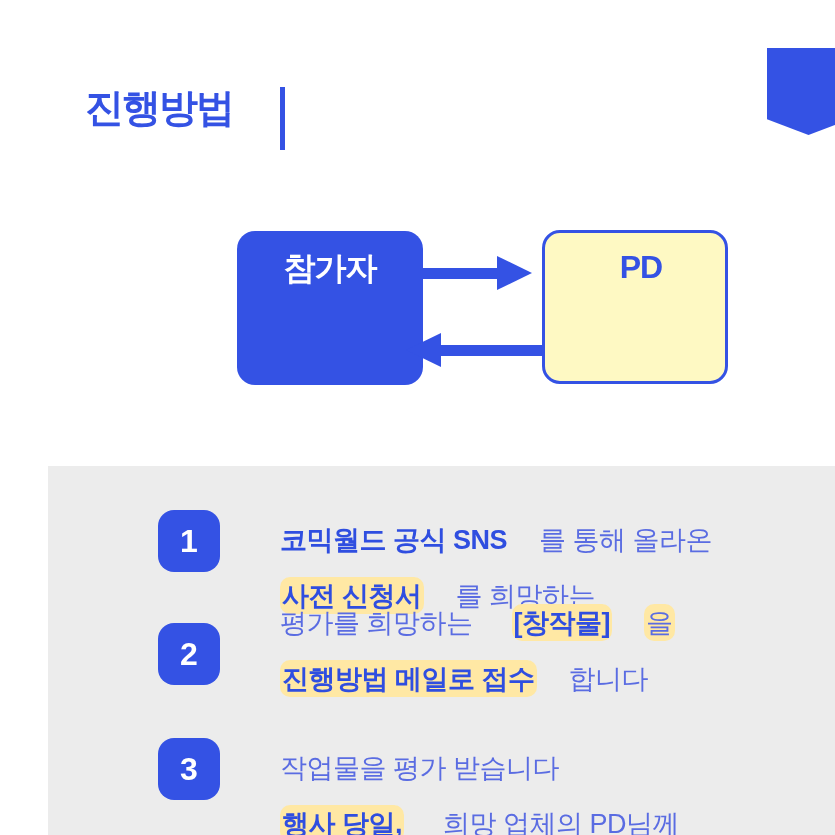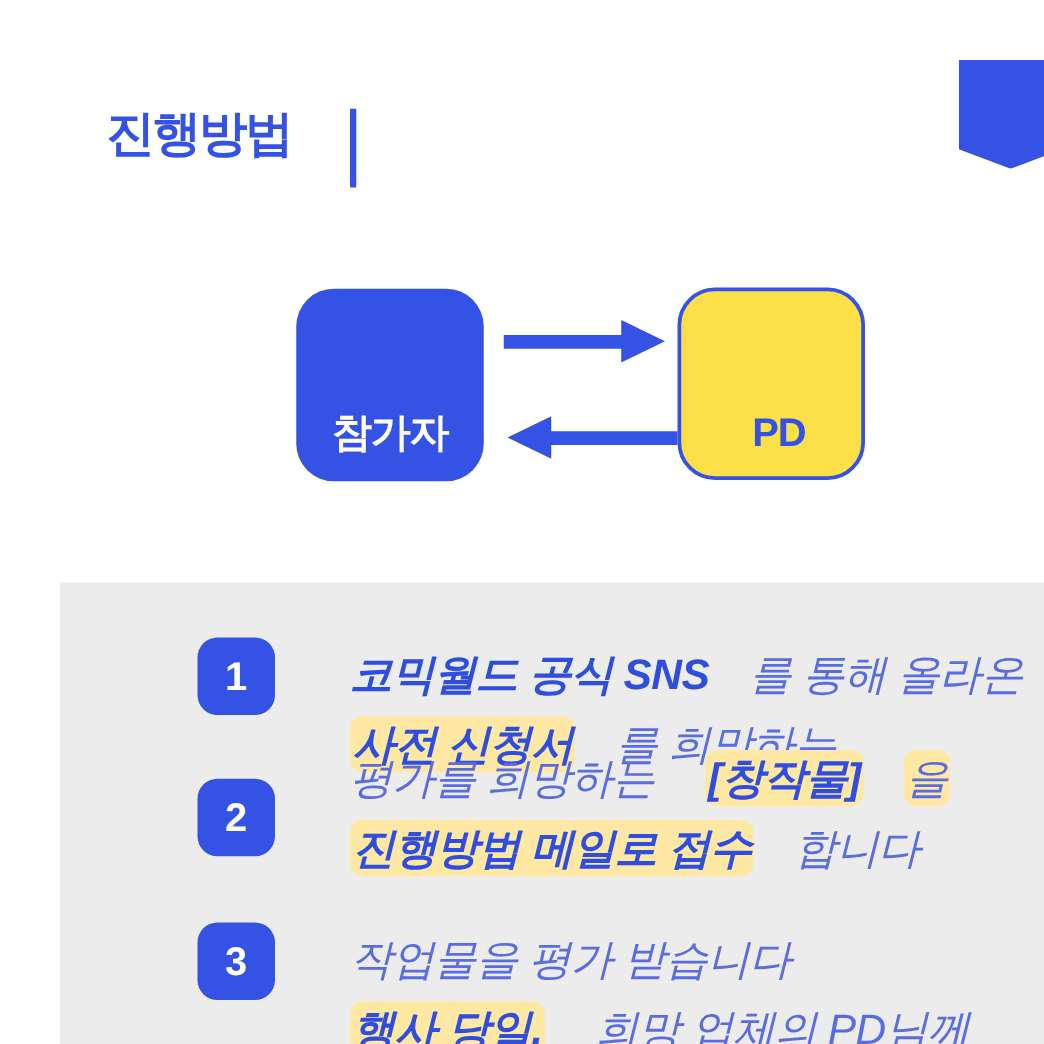--- a/index.html
+++ b/index.html
@@ -29,26 +29,26 @@
     position:absolute;left:37px;top:40px;
     font-size:39px;font-weight:900;color:var(--blue);
     letter-spacing:-2px;line-height:1;
   }
   .title-divider{
     position:absolute;left:232px;top:39px;width:5px;height:63px;
     background:var(--blue);
   }
   
   .box{
-    position:absolute;width:150px;height:154px;border-radius:30px;
-    display:flex;align-items:flex-end;justify-content:center;
+    position:absolute;width:186px;height:154px;border-radius:18px;
+    display:flex;align-items:flex-start;justify-content:center;
     font-weight:700;font-size:32px;letter-spacing:-1px;
   }
   .box-participant{left:189px;top:183px;background:var(--blue);color:#ffffff;}
-  .box-pd{left:494px;top:182px;background:#fde047;border:3px solid var(--blue);color:var(--blue);padding-left:12px;}
+  .box-pd{left:494px;top:182px;background:#fef9c3;border:3px solid var(--blue);color:var(--blue);padding-left:12px;}
   .arrow-shaft{position:absolute;height:11px;background:var(--blue);}
   .shaft-top{left:355px;top:220px;width:95px;}
   .shaft-bottom{left:391px;top:297px;width:103px;}
   .arrow-head{position:absolute;width:0;height:0;}
   .head-right{
     left:449px;top:208px;
     border-top:17px solid transparent;border-bottom:17px solid transparent;
     border-left:35px solid var(--blue);
   }
   .head-left{
@@ -65,23 +65,22 @@
     position:absolute;width:62px;height:62px;border-radius:16px;
     background:var(--blue);color:#ffffff;
     display:flex;align-items:center;justify-content:center;
     font-size:32px;font-weight:700;
   }
   .badge-1{left:110px;top:462px;}
   .badge-2{left:110px;top:575px;}
   .badge-3{left:110px;top:690px;}
   .step-text{
     position:absolute;left:200px;width:560px;
-    font-size:34px;line-height:40px;color:var(--text-regular);
+    font-size:27px;line-height:40px;color:var(--text-regular);
     letter-spacing:-0.5px;
-    font-style:italic;
   }
   .text-1{top:456px;}
   .text-2{top:539px;}
   .text-3{top:684px;}
   .step-line{white-space:nowrap;}
   .step-line .bold{font-weight:700;color:var(--text-bold);}
   .step-line .hl{background:var(--hl);padding:4px 2px 3px 2px;border-radius:10px;}
 </style>
 </head>
 <body>

